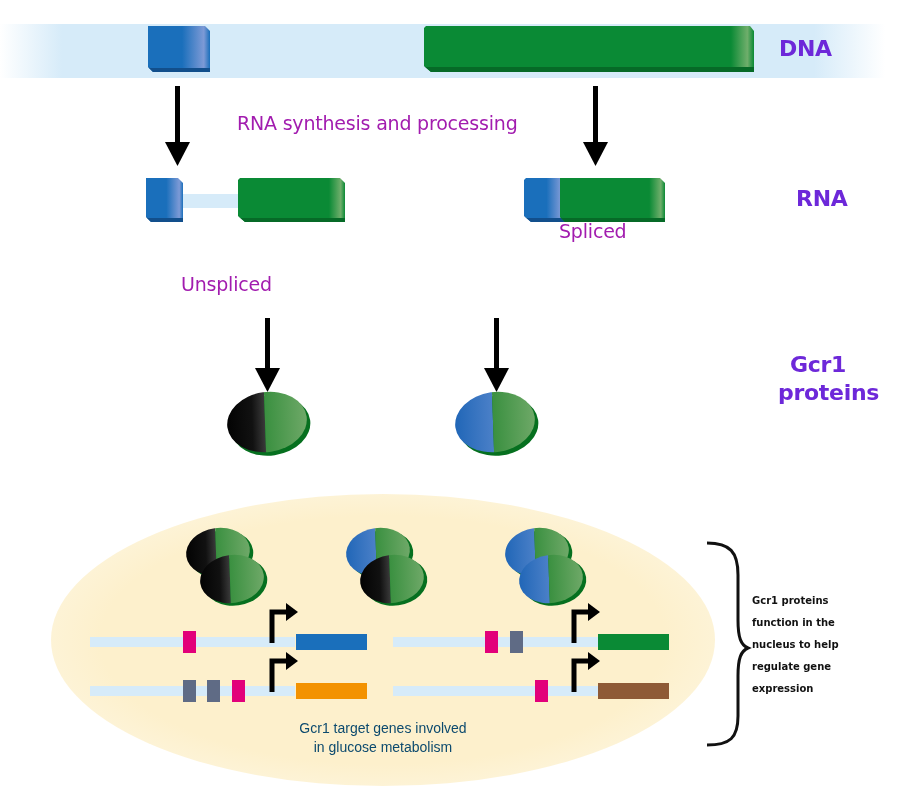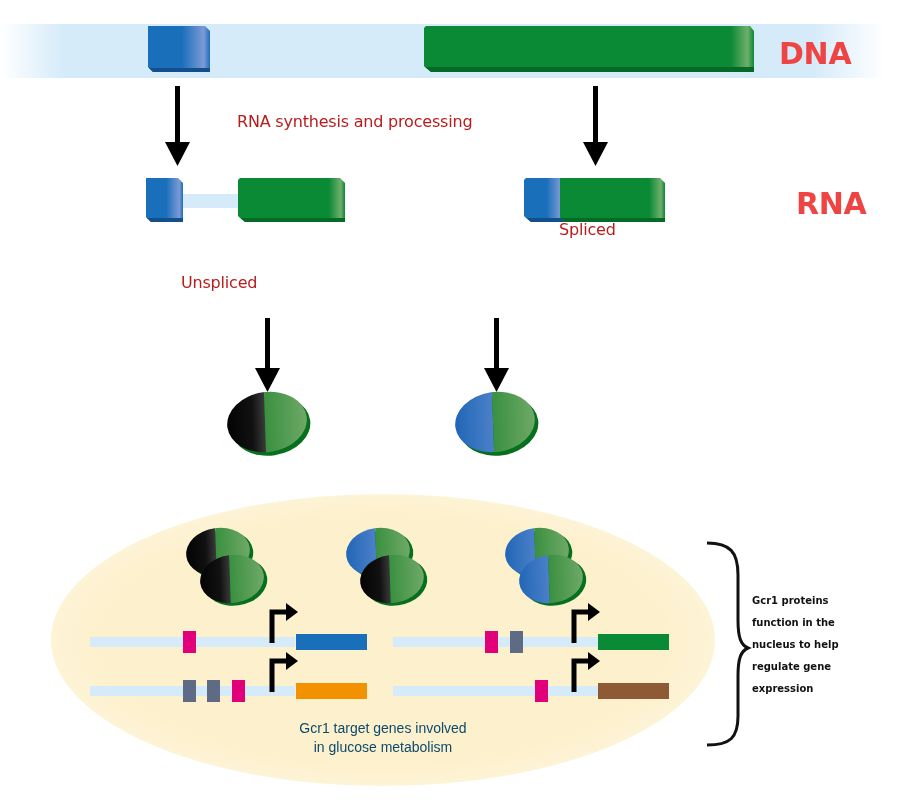--- a/index.html
+++ b/index.html
@@ -1,20 +1,20 @@
 <!DOCTYPE html>
 <html><head>
   <meta charset="utf-8">
   <style>
     html, body { margin: 0; padding: 0; background: #ffffff; }
     body { width: 900px; height: 804px; position: relative; overflow: hidden; font-family: "Liberation Sans", "DejaVu Sans", sans-serif; color: #111; }
     #stage { position: absolute; left: 0; top: 0; width: 900px; height: 804px; }
     .lbl { position: absolute; white-space: nowrap; }
-    .thin { font-family: "DejaVu Sans", sans-serif; font-weight: normal; font-size: 16px; color: #b91c1c; letter-spacing: -0.2px; }
-    .bold { font-family: "DejaVu Sans", sans-serif; font-weight: bold; font-size: 30px; color: #ef4444; letter-spacing: -0.3px; }
+    .thin { font-family: "DejaVu Sans", sans-serif; font-weight: normal; font-size: 19px; color: #a21caf; letter-spacing: -0.2px; }
+    .bold { font-family: "DejaVu Sans", sans-serif; font-weight: bold; font-size: 22px; color: #6d28d9; letter-spacing: -0.3px; }
     .small { font-family: Liberation Sans, sans-serif; font-size: 14px; color: #0c4a6e; text-align: center; line-height: 19px; }
     .side { font-family: "DejaVu Sans", sans-serif; font-weight: bold; font-size: 10px; line-height: 22px; color: #111; }
   </style>
 </head>
 <body>
 
 <div id="stage">
   <svg width="900" height="804" viewBox="0 0 900 804" style="position:absolute;left:0;top:0">
     <defs>
       <linearGradient id="dnaFade" x1="0" x2="1" y1="0" y2="0">
@@ -219,20 +219,24 @@
             <polygon points="588,652 600,661 588,670" fill="#000"></polygon>
           </g>
         </g>
       </g>
 
     <path d="M707 543 C730 543 738 552 738 575 L738 620 C738 638 741 645 748 648 C741 651 738 658 738 676 L738 716 C738 738 730 745 707 745" fill="none" stroke="#111" stroke-width="3"></path>
   </svg>
 
   <div class="lbl bold" style="left:779px;top:36px;">DNA</div>
   <div class="lbl bold" style="left:780px;top:186px;margin-left:16px;">RNA</div>
+  <div class="lbl bold" style="left:778px;top:351px;text-align:center;width:80px;line-height:28px;">
+    <div>Gcr1</div>
+    <div>proteins</div>
+  </div>
 
   <div class="lbl thin" style="left:237px;top:112px;">RNA synthesis and processing</div>
   <div class="lbl thin" style="left:181px;top:237px;margin-top:36px;">Unspliced</div>
   <div class="lbl thin" style="left:559px;top:220px;">Spliced</div>
 
   <div class="lbl small" style="left:268px;top:719px;width:230px;">
     <div>Gcr1 target genes involved</div>
     <div>in glucose metabolism</div>
   </div>
 

